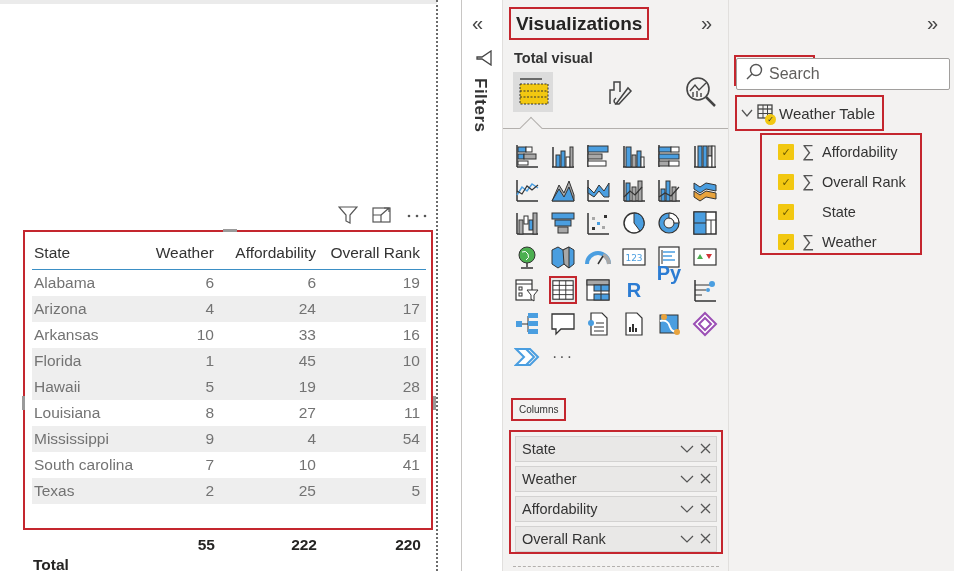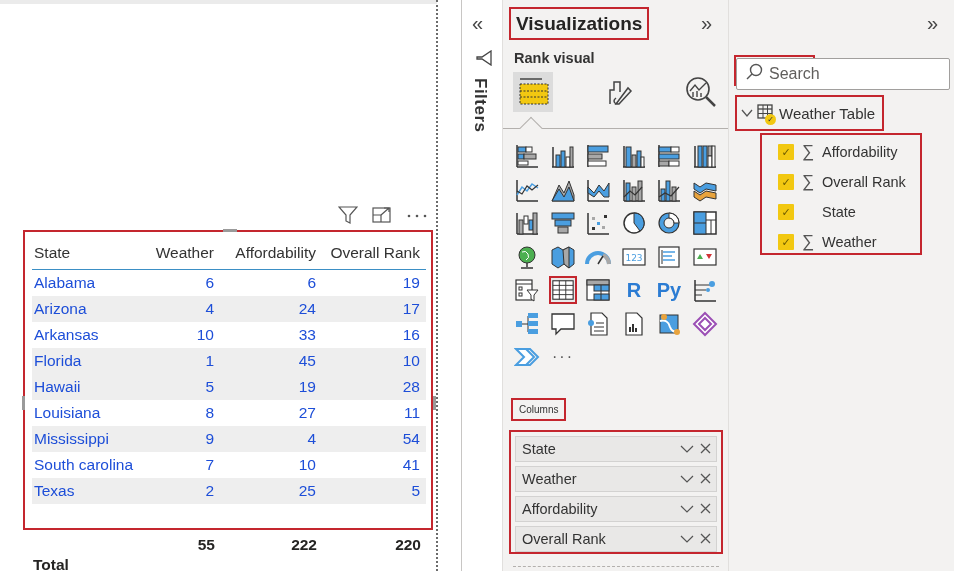--- a/index.html
+++ b/index.html
@@ -8,21 +8,21 @@
   .canvas-topline { position: absolute; left: 0; top: 0; width: 437px; height: 4px; background: #ebebeb; }
   .canvas-dotted { position: absolute; left: 436px; top: 0; width: 0; height: 571px; border-left: 2px dotted #6b6b6b; }
 
   
   .vis-header { position: absolute; left: 338px; top: 204px; width: 96px; height: 22px; display: flex; align-items: center; gap: 14px; }
   .vis-header svg { display: block; }
 
   
   .table-wrap { position: absolute; left: 23px; top: 230px; width: 410px; height: 300px; border: 2px solid #c4262e; background: #fff; }
   .tbl { position: absolute; left: 7px; top: 4px; width: 394px; }
-  .tbl-row { display: flex; height: 26px; align-items: center; font-size: 15.5px; color: #1d4ed8; }
+  .tbl-row { display: flex; height: 26px; align-items: center; font-size: 15.5px; color: #737373; }
   .tbl-row.hdr { height: 34px; color: #333; border-bottom: 1px solid #3b8fc5; }
   .tbl-row.alt { background: #eeeeee; }
   .c-state { width: 120px; padding-left: 2px; text-align: left; }
   .c-weather { width: 62px; text-align: right; }
   .c-afford { width: 102px; text-align: right; }
   .c-rank { width: 104px; text-align: right; }
   .total-row { position: absolute; left: 33px; top: 532px; width: 394px; display: flex; height: 26px; align-items: center; font-size: 15.5px; font-weight: bold; color: #252423; }
   .total-row .c-state { padding-left: 0; margin-top: 40px; }
 
   .resize-handle { position: absolute; background: #9a9a9a; }
@@ -184,21 +184,21 @@
     <svg width="16" height="16" viewBox="0 0 16 16">
         <path d="M15 1 V15 L6 9 H1 V7 H6 Z" fill="none" stroke="#444" stroke-width="1.3"></path>
       </svg>
   </span>
   <span class="filters-label">Filters</span>
 </div>
 
 <div class="viz">
   <div class="viz-title">Visualizations</div>
   <span class="viz-expand">»</span>
-  <div class="viz-build">Rank visual</div>
+  <div class="viz-build">Total visual</div>
 
   <div class="build-tabs">
     <div class="build-tab active" style="left:0;">
       <svg width="34" height="34" viewBox="0 0 34 34">
           <line x1="4" y1="4" x2="26" y2="4" stroke="#444" stroke-width="1.5"></line>
           <rect x="4" y="9" width="28" height="20" fill="#f2c811" stroke="#333" stroke-dasharray="2,1.5" stroke-width="1"></rect>
           <line x1="4" y1="16" x2="32" y2="16" stroke="#333" stroke-dasharray="2,1.5"></line>
           <line x1="4" y1="22" x2="32" y2="22" stroke="#333" stroke-dasharray="2,1.5"></line>
         </svg>
     </div>
@@ -446,21 +446,21 @@
           <rect x="2" y="3" width="22" height="20" fill="#fff" stroke="#333" stroke-width="1.2"></rect>
           <rect x="2" y="3" width="22" height="5" fill="#a8a8a8" stroke="#333"></rect>
           <rect x="9" y="8" width="15" height="6" fill="#4a9ee0" stroke="#333"></rect>
           <rect x="9" y="17" width="15" height="6" fill="#4a9ee0" stroke="#333"></rect>
           <line x1="16" y1="8" x2="16" y2="23" stroke="#333"></line>
         </svg>
       </div>
       <div class="icon-cell" style="left: 107px; top: 134px;">
         <span class="txt">R</span>
       </div>
-      <div class="icon-cell" style="left: 142px; top: 134px;">
+      <div class="icon-cell" style="left: 142px; top: 117px;">
         <span class="txt">Py</span>
       </div>
       <div class="icon-cell" style="left: 178px; top: 134px;">
         <svg width="26" height="26" viewBox="0 0 26 26">
           <line x1="3" y1="3" x2="3" y2="24" stroke="#333" stroke-width="1.5"></line>
           <line x1="3" y1="24" x2="24" y2="24" stroke="#333" stroke-width="1.5"></line>
           <line x1="3" y1="8" x2="18" y2="8" stroke="#333"></line>
           <line x1="3" y1="13" x2="14" y2="13" stroke="#333"></line>
           <line x1="3" y1="18" x2="10" y2="18" stroke="#333"></line>
           <circle cx="20" cy="7" r="3" fill="#4a9ee0"></circle>

